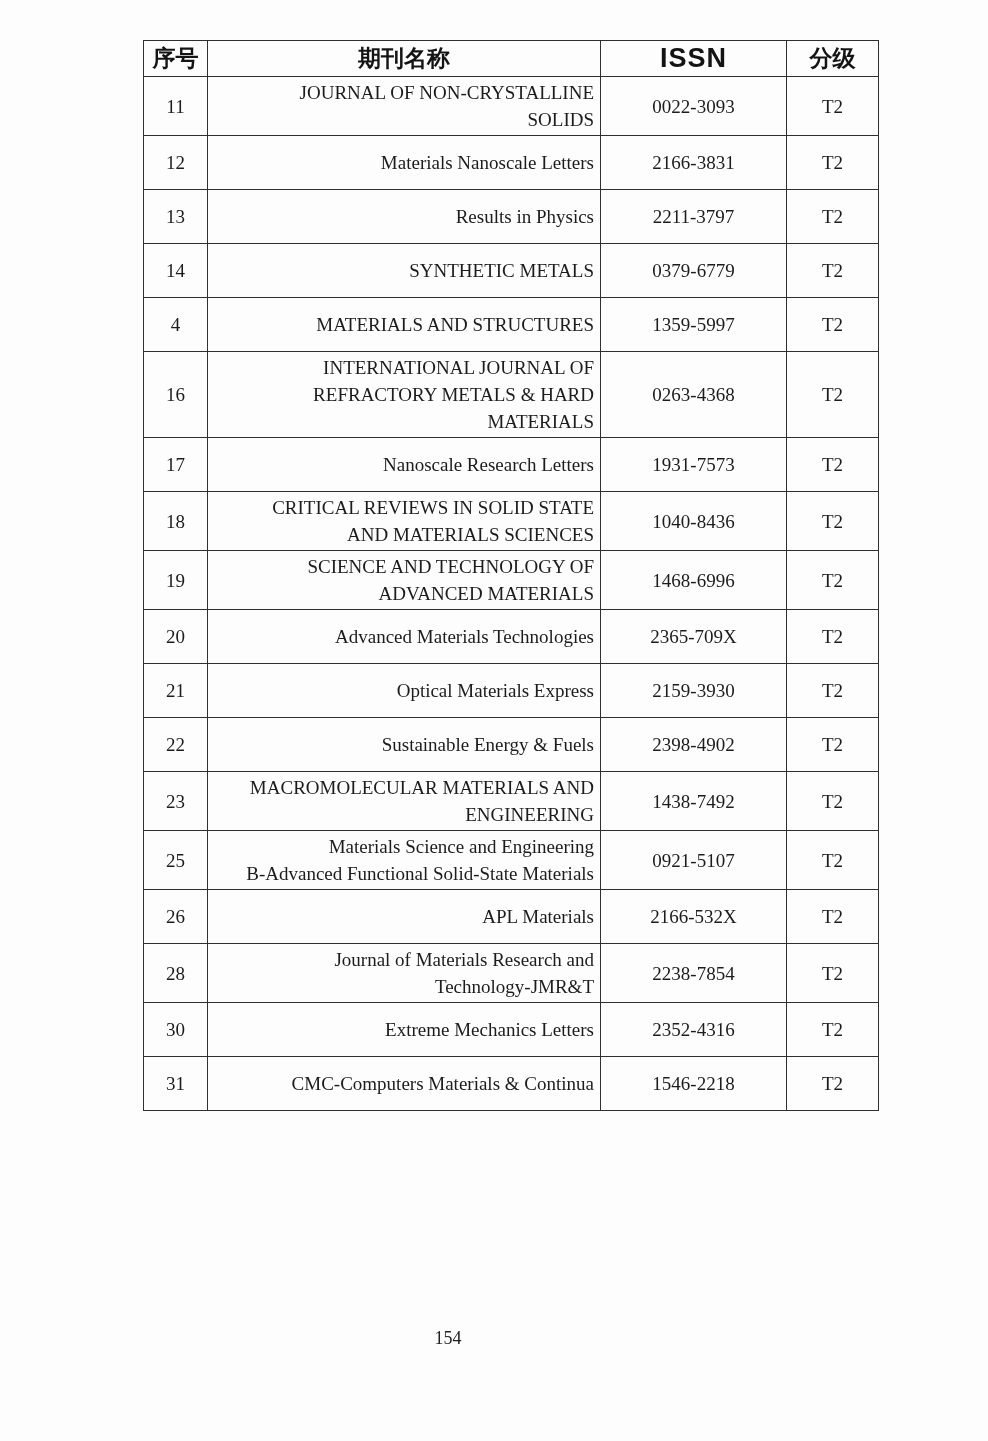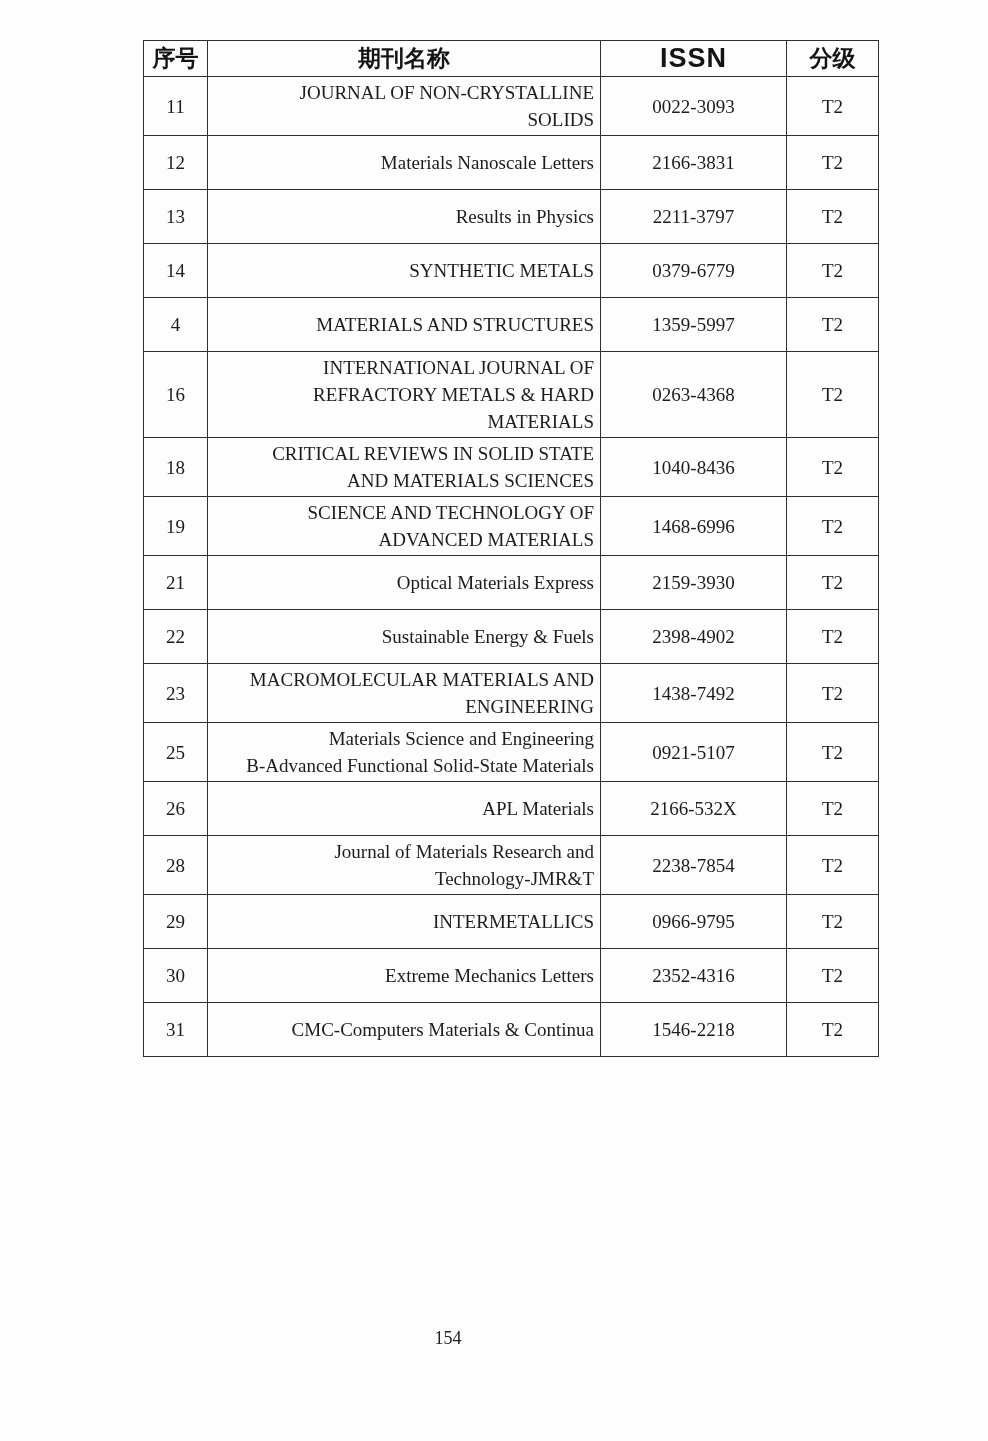--- a/index.html
+++ b/index.html
@@ -127,34 +127,46 @@
       </tr>
         <tr>
         <td class="no-cell">16</td>
         <td class="name-cell">INTERNATIONAL JOURNAL OF
 REFRACTORY METALS &amp; HARD
 MATERIALS</td>
         <td class="issn-cell">0263-4368</td>
         <td class="grade-cell">T2</td>
       </tr>
         <tr>
+        <td class="no-cell">17</td>
+        <td class="name-cell">Nanoscale Research Letters</td>
+        <td class="issn-cell">1931-7573</td>
+        <td class="grade-cell">T2</td>
+      </tr>
+        <tr>
         <td class="no-cell">18</td>
         <td class="name-cell">CRITICAL REVIEWS IN SOLID STATE
 AND MATERIALS SCIENCES</td>
         <td class="issn-cell">1040-8436</td>
         <td class="grade-cell">T2</td>
       </tr>
         <tr>
         <td class="no-cell">19</td>
         <td class="name-cell">SCIENCE AND TECHNOLOGY OF
 ADVANCED MATERIALS</td>
         <td class="issn-cell">1468-6996</td>
         <td class="grade-cell">T2</td>
       </tr>
         <tr>
+        <td class="no-cell">20</td>
+        <td class="name-cell">Advanced Materials Technologies</td>
+        <td class="issn-cell">2365-709X</td>
+        <td class="grade-cell">T2</td>
+      </tr>
+        <tr>
         <td class="no-cell">21</td>
         <td class="name-cell">Optical Materials Express</td>
         <td class="issn-cell">2159-3930</td>
         <td class="grade-cell">T2</td>
       </tr>
         <tr>
         <td class="no-cell">22</td>
         <td class="name-cell">Sustainable Energy &amp; Fuels</td>
         <td class="issn-cell">2398-4902</td>
         <td class="grade-cell">T2</td>
@@ -180,26 +192,20 @@
         <td class="grade-cell">T2</td>
       </tr>
         <tr>
         <td class="no-cell">28</td>
         <td class="name-cell">Journal of Materials Research and
 Technology-JMR&amp;T</td>
         <td class="issn-cell">2238-7854</td>
         <td class="grade-cell">T2</td>
       </tr>
         <tr>
-        <td class="no-cell">29</td>
-        <td class="name-cell">INTERMETALLICS</td>
-        <td class="issn-cell">0966-9795</td>
-        <td class="grade-cell">T2</td>
-      </tr>
-        <tr>
         <td class="no-cell">30</td>
         <td class="name-cell">Extreme Mechanics Letters</td>
         <td class="issn-cell">2352-4316</td>
         <td class="grade-cell">T2</td>
       </tr>
         <tr>
         <td class="no-cell">31</td>
         <td class="name-cell">CMC-Computers Materials &amp; Continua</td>
         <td class="issn-cell">1546-2218</td>
         <td class="grade-cell">T2</td>

